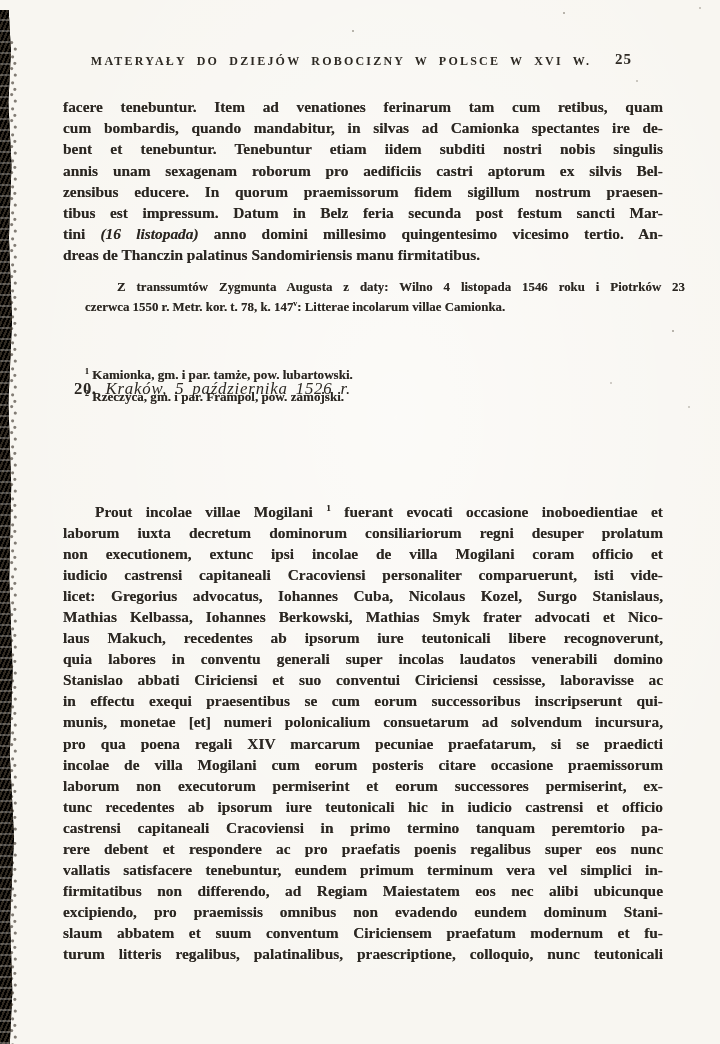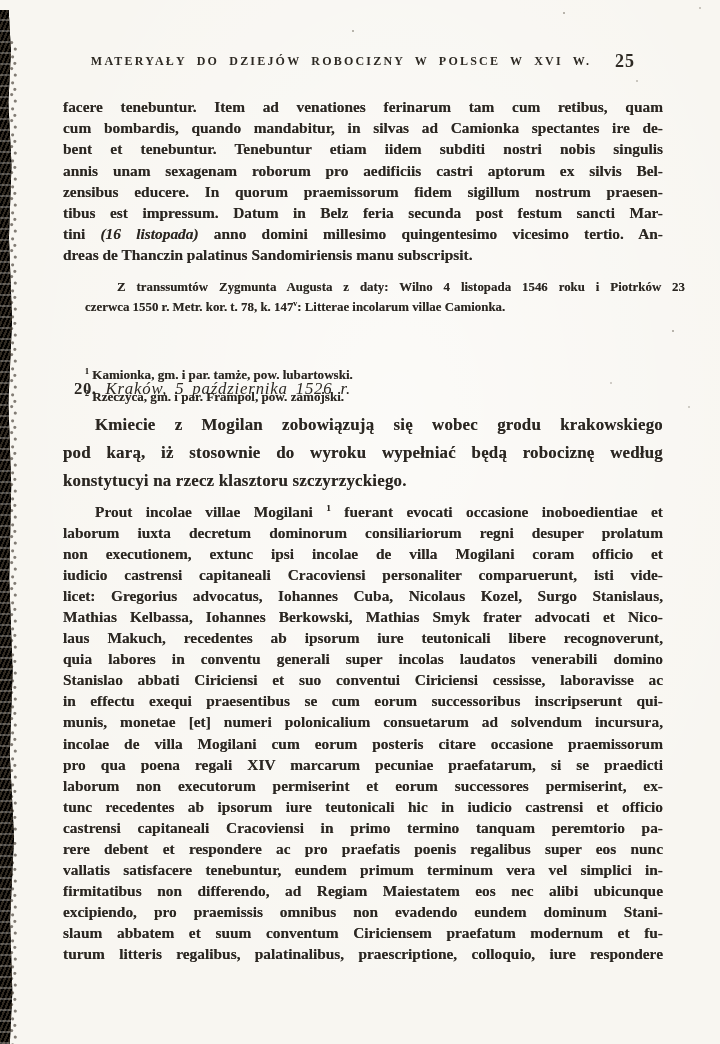--- a/index.html
+++ b/index.html
@@ -30,21 +30,21 @@
     background-size:9px 26px;background-repeat:repeat-y;
   }
   .speck{position:absolute;width:2px;height:2px;border-radius:50%;background:#7d776c;opacity:.7;}
 
   #running-head{
     position:absolute;left:341px;top:54px;transform:translateX(-50%);
     font-size:12px;font-weight:700;letter-spacing:2.2px;word-spacing:5px;
     white-space:nowrap;color:#2e2a24;text-align:right;
   }
   #page-number{
-    position:absolute;left:615px;top:51px;font-size:18px;font-weight:700;
+    position:absolute;left:615px;top:51px;font-size:15px;font-weight:700;
     letter-spacing:1px;color:#2e2a24;
   }
 
   .col{position:absolute;left:63px;width:600px;font-weight:bold;}
   .jline{text-align:justify;text-align-last:justify;}
   .endlast .jline:last-child{text-align-last:left;}
   .noj .jline{text-align:left;text-align-last:left;}
   .ind .jline:first-child{text-indent:32px;}
   sup{font-size:.6em;vertical-align:super;line-height:0;}
 
@@ -84,61 +84,56 @@
   <div id="page-number">25</div>
 
   <div id="doc19-body" class="col endlast">
       <div class="jline">facere tenebuntur.  Item ad venationes ferinarum tam cum retibus, quam</div>
       <div class="jline">cum bombardis, quando mandabitur, in silvas ad Camionka spectantes ire de-</div>
       <div class="jline">bent et tenebuntur.  Tenebuntur etiam iidem subditi nostri nobis singulis</div>
       <div class="jline">annis unam sexagenam roborum pro aedificiis castri aptorum ex silvis Bel-</div>
       <div class="jline">zensibus educere.  In quorum praemissorum fidem sigillum nostrum praesen-</div>
       <div class="jline">tibus est impressum.  Datum in Belz feria secunda post festum sancti Mar-</div>
       <div class="jline">tini <i>(16 listopada)</i> anno domini millesimo quingentesimo vicesimo tertio. An-</div>
-      <div class="jline">dreas de Thanczin palatinus Sandomiriensis manu subscripsit.</div>
+      <div class="jline">dreas de Thanczin palatinus Sandomiriensis manu firmitatibus.</div>
     </div>
 
   <div id="doc19-source" class="col endlast ind">
       <div class="jline">Z transsumtów Zygmunta Augusta z daty:  Wilno 4 listopada 1546 roku i Piotrków 23</div>
       <div class="jline">czerwca 1550 r.  Metr. kor. t. 78, k. 147<sup>v</sup>: Litterae incolarum villae Camionka.</div>
     </div>
 
   <div id="doc19-footnotes" class="col noj ind-all" style="padding-left:22px;">
       <div class="jline"><sup>1</sup> Kamionka, gm. i par. tamże, pow. lubartowski.</div>
       <div class="jline"><sup>2</sup> Rzeczyca, gm. i par. Frampol, pow. zamojski.</div>
     </div>
 
   <div id="doc20-heading">
     <span id="doc20-number">20.</span><span id="doc20-dateline">Kraków, 5 października 1526 r.</span>
   </div>
 
-  <div id="doc20-summary" class="col endlast ind">
-      <div class="jline">Kmiecie z Mogilan  zobowiązują się wobec grodu krakowskiego</div>
-      <div class="jline">pod karą, iż stosownie do wyroku wypełniać będą robociznę według</div>
-      <div class="jline">konstytucyi na rzecz klasztoru szczyrzyckiego.</div>
-    </div>
 
   <div id="doc20-body" class="col ind">
       <div class="jline">Prout incolae villae Mogilani <sup>1</sup> fuerant evocati occasione inoboedientiae et</div>
       <div class="jline">laborum iuxta decretum dominorum consiliariorum regni desuper prolatum</div>
       <div class="jline">non executionem, extunc ipsi incolae de villa Mogilani coram officio et</div>
       <div class="jline">iudicio castrensi capitaneali Cracoviensi personaliter comparuerunt, isti vide-</div>
       <div class="jline">licet: Gregorius advocatus, Iohannes Cuba, Nicolaus Kozel, Surgo Stanislaus,</div>
       <div class="jline">Mathias Kelbassa, Iohannes Berkowski, Mathias Smyk frater advocati et Nico-</div>
       <div class="jline">laus Makuch, recedentes ab ipsorum iure teutonicali libere recognoverunt,</div>
       <div class="jline">quia labores in conventu generali super incolas laudatos venerabili domino</div>
       <div class="jline">Stanislao abbati Ciriciensi et suo conventui Ciriciensi cessisse, laboravisse ac</div>
       <div class="jline">in effectu exequi praesentibus se cum eorum successoribus inscripserunt qui-</div>
       <div class="jline">munis, monetae [et] numeri polonicalium consuetarum ad solvendum incursura,</div>
+      <div class="jline">pro qua poena regali XIV marcarum pecuniae praefatarum, si se praedicti</div>
       <div class="jline">incolae de villa Mogilani cum eorum posteris citare occasione praemissorum</div>
-      <div class="jline">pro qua poena regali XIV marcarum pecuniae praefatarum, si se praedicti</div>
       <div class="jline">laborum non executorum permiserint et eorum successores permiserint, ex-</div>
       <div class="jline">tunc recedentes ab ipsorum iure teutonicali hic in iudicio castrensi et officio</div>
       <div class="jline">castrensi capitaneali Cracoviensi in primo termino tanquam peremtorio pa-</div>
       <div class="jline">rere debent et respondere ac pro praefatis poenis regalibus super eos nunc</div>
       <div class="jline">vallatis satisfacere tenebuntur, eundem primum terminum vera vel simplici in-</div>
       <div class="jline">firmitatibus non differendo, ad Regiam Maiestatem eos nec alibi ubicunque</div>
       <div class="jline">excipiendo, pro praemissis omnibus non evadendo eundem dominum Stani-</div>
       <div class="jline">slaum abbatem et suum conventum Ciriciensem praefatum modernum et fu-</div>
-      <div class="jline">turum litteris regalibus, palatinalibus, praescriptione, colloquio, iure respondere</div>
+      <div class="jline">turum litteris regalibus, palatinalibus, praescriptione, colloquio, nunc teutonicali</div>
     </div>
 
 </div>
 
 </body></html>

